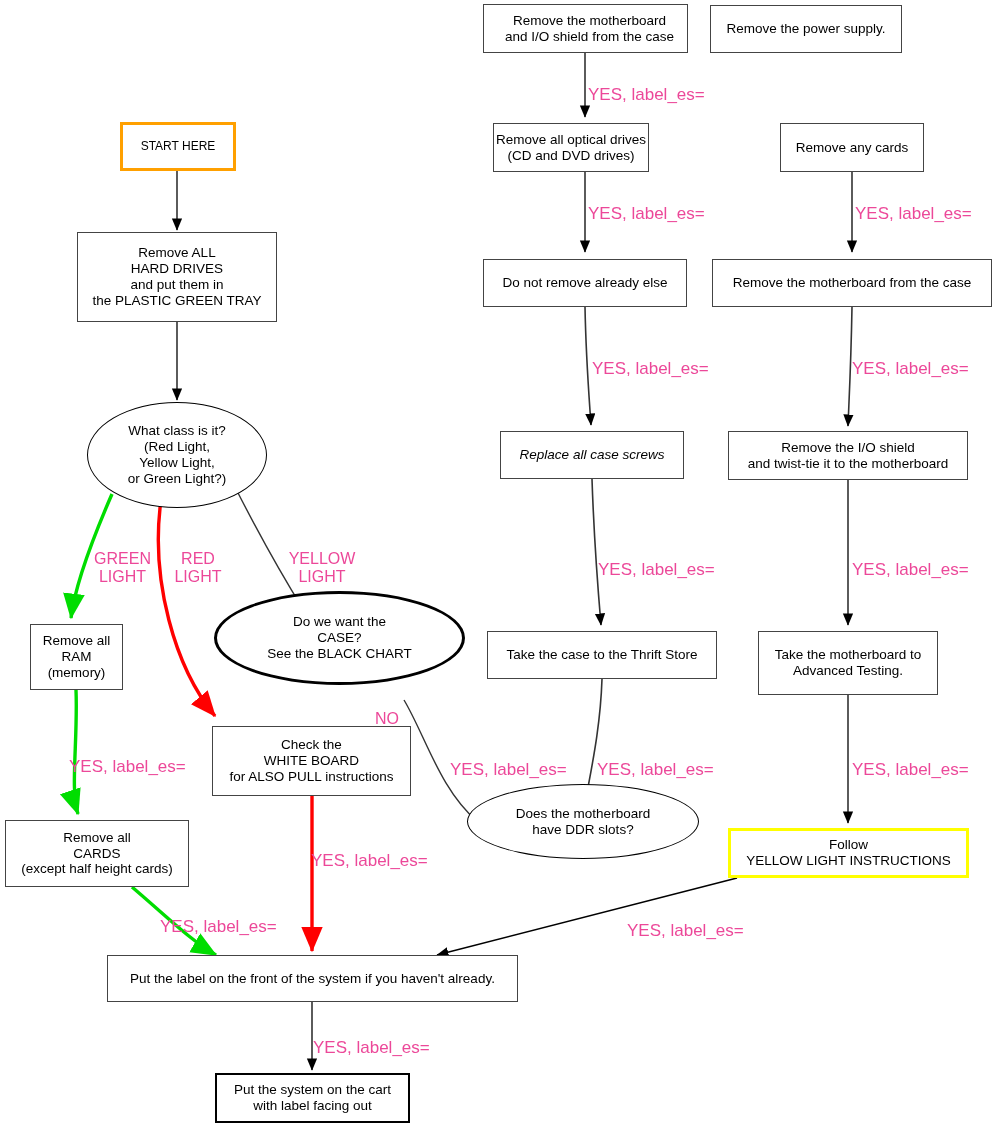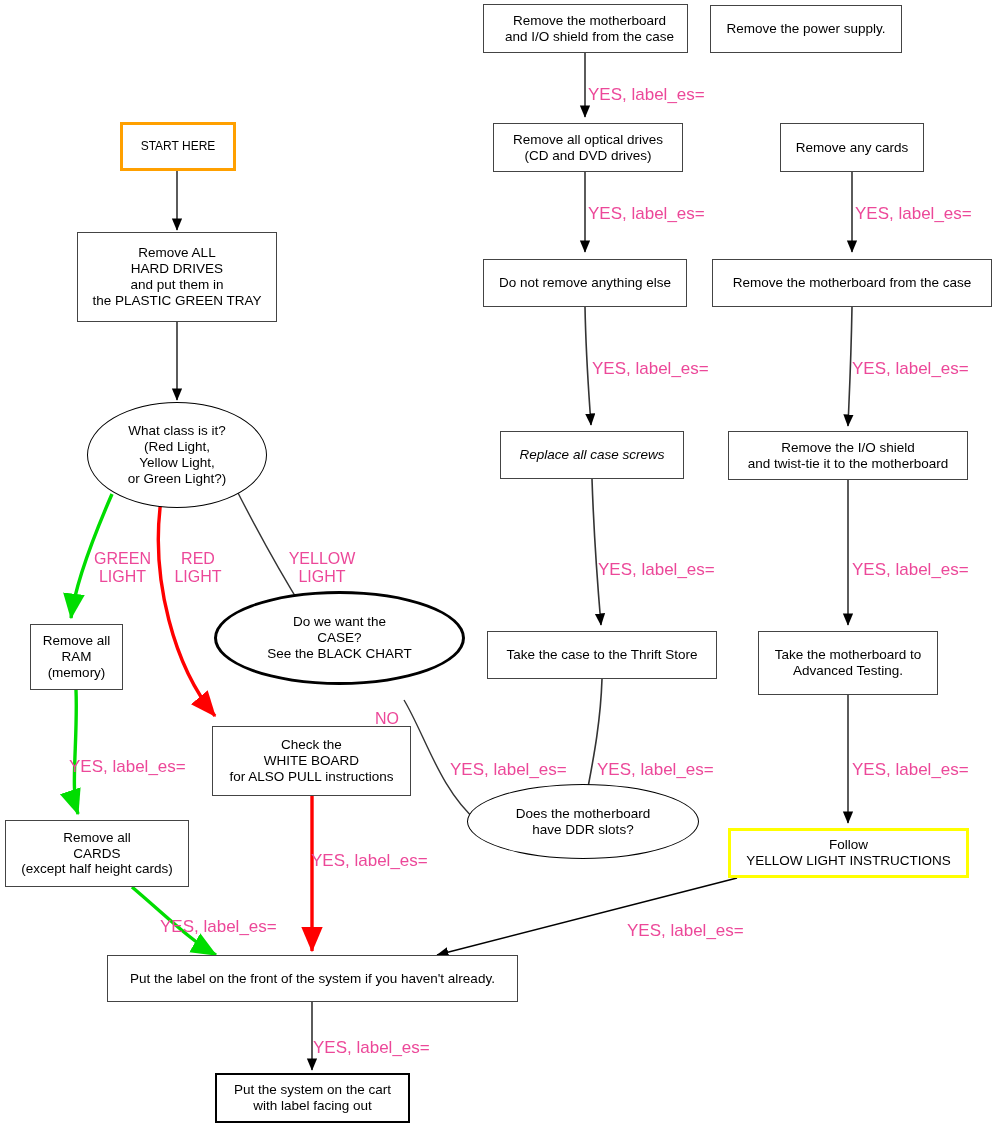--- a/index.html
+++ b/index.html
@@ -182,27 +182,27 @@
   <div class="node box-thick fs13" style="left:215px; top:1073px; width:195px; height:50px;">
     <span class="txt">Put the system on the cart
 with label facing out</span>
   </div>
 
   <div class="node box fs13" style="left:483px; top:4px; width:205px; height:49px;padding-left:8px;">
     <span class="txt">Remove the motherboard
 and I/O shield from the case</span>
   </div>
 
-  <div class="node box fs13" style="left:493px; top:123px; width:190px; height:49px;">
+  <div class="node box fs13" style="left:493px; top:123px; width:156px; height:49px;">
     <span class="txt">Remove all optical drives
 (CD and DVD drives)</span>
   </div>
 
   <div class="node box fs13" style="left:483px; top:259px; width:204px; height:48px;">
-    <span class="txt">Do not remove anything else</span>
+    <span class="txt">Do not remove already else</span>
   </div>
 
   <div class="node box fs13" style="left:500px; top:431px; width:184px; height:48px;font-style:italic;">
     <span class="txt">Replace all case screws</span>
   </div>
 
   <div class="node box fs13" style="left:487px; top:631px; width:230px; height:48px;">
     <span class="txt">Take the case to the Thrift Store</span>
   </div>
 

